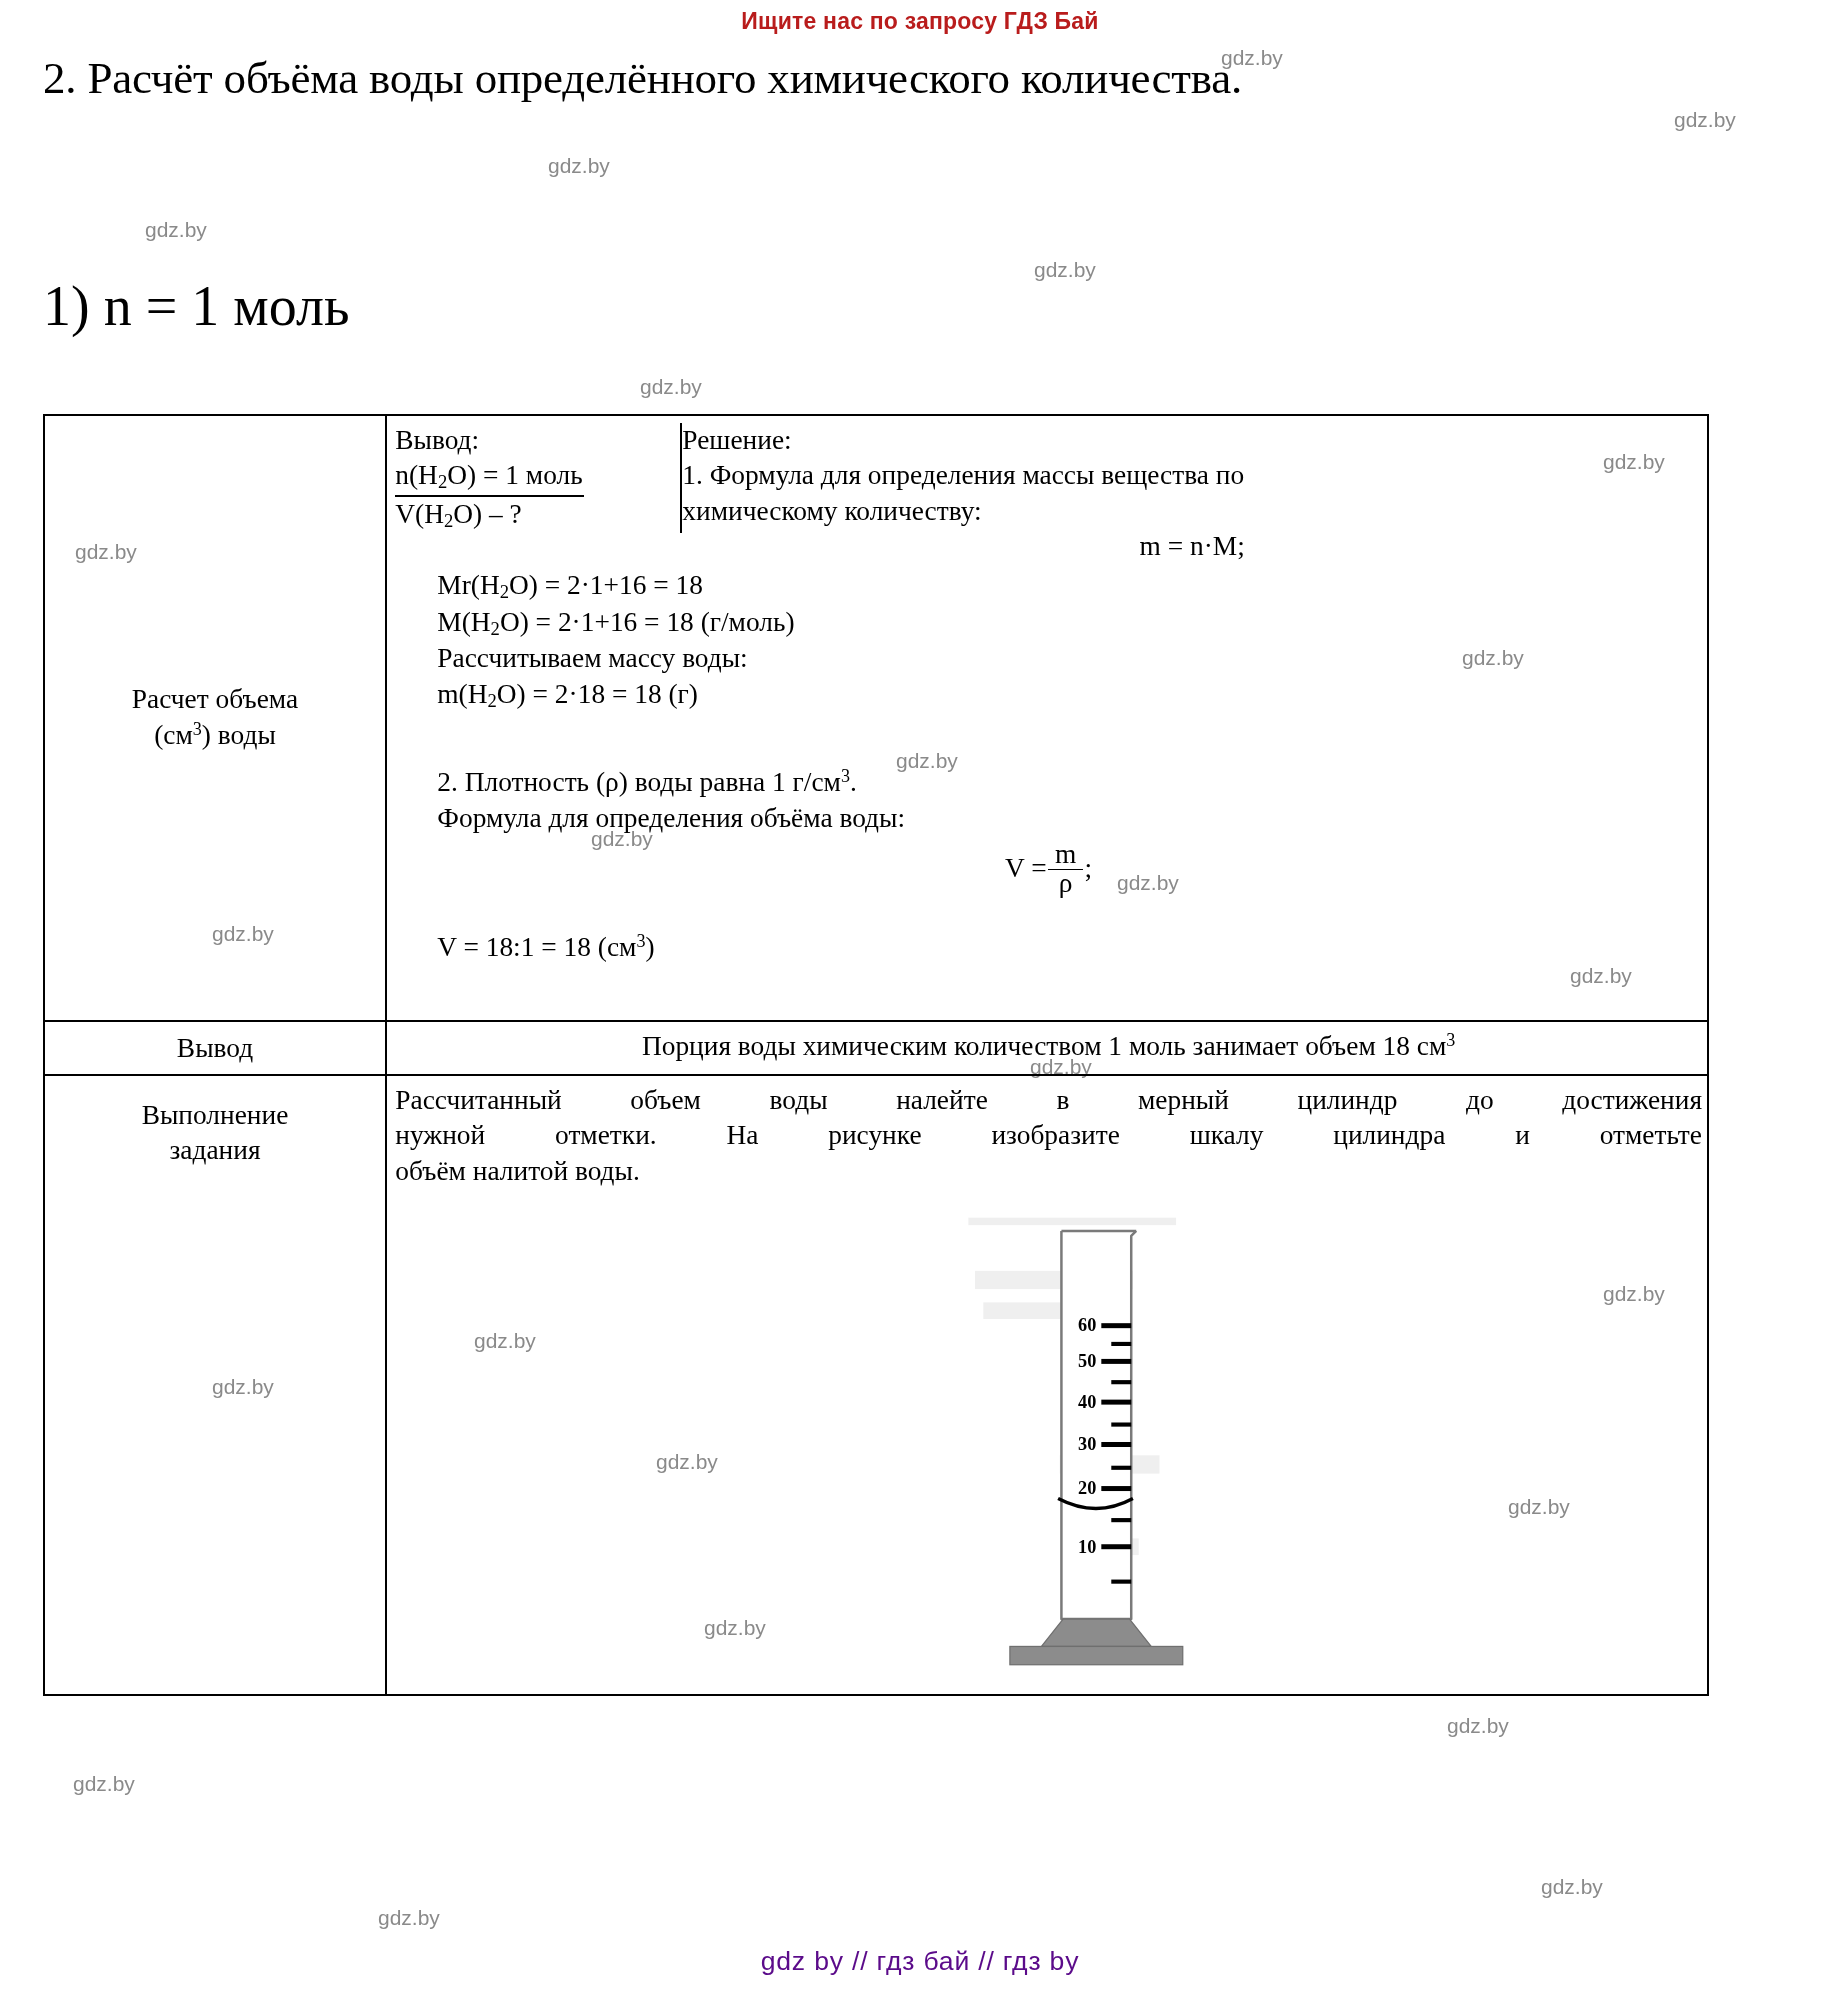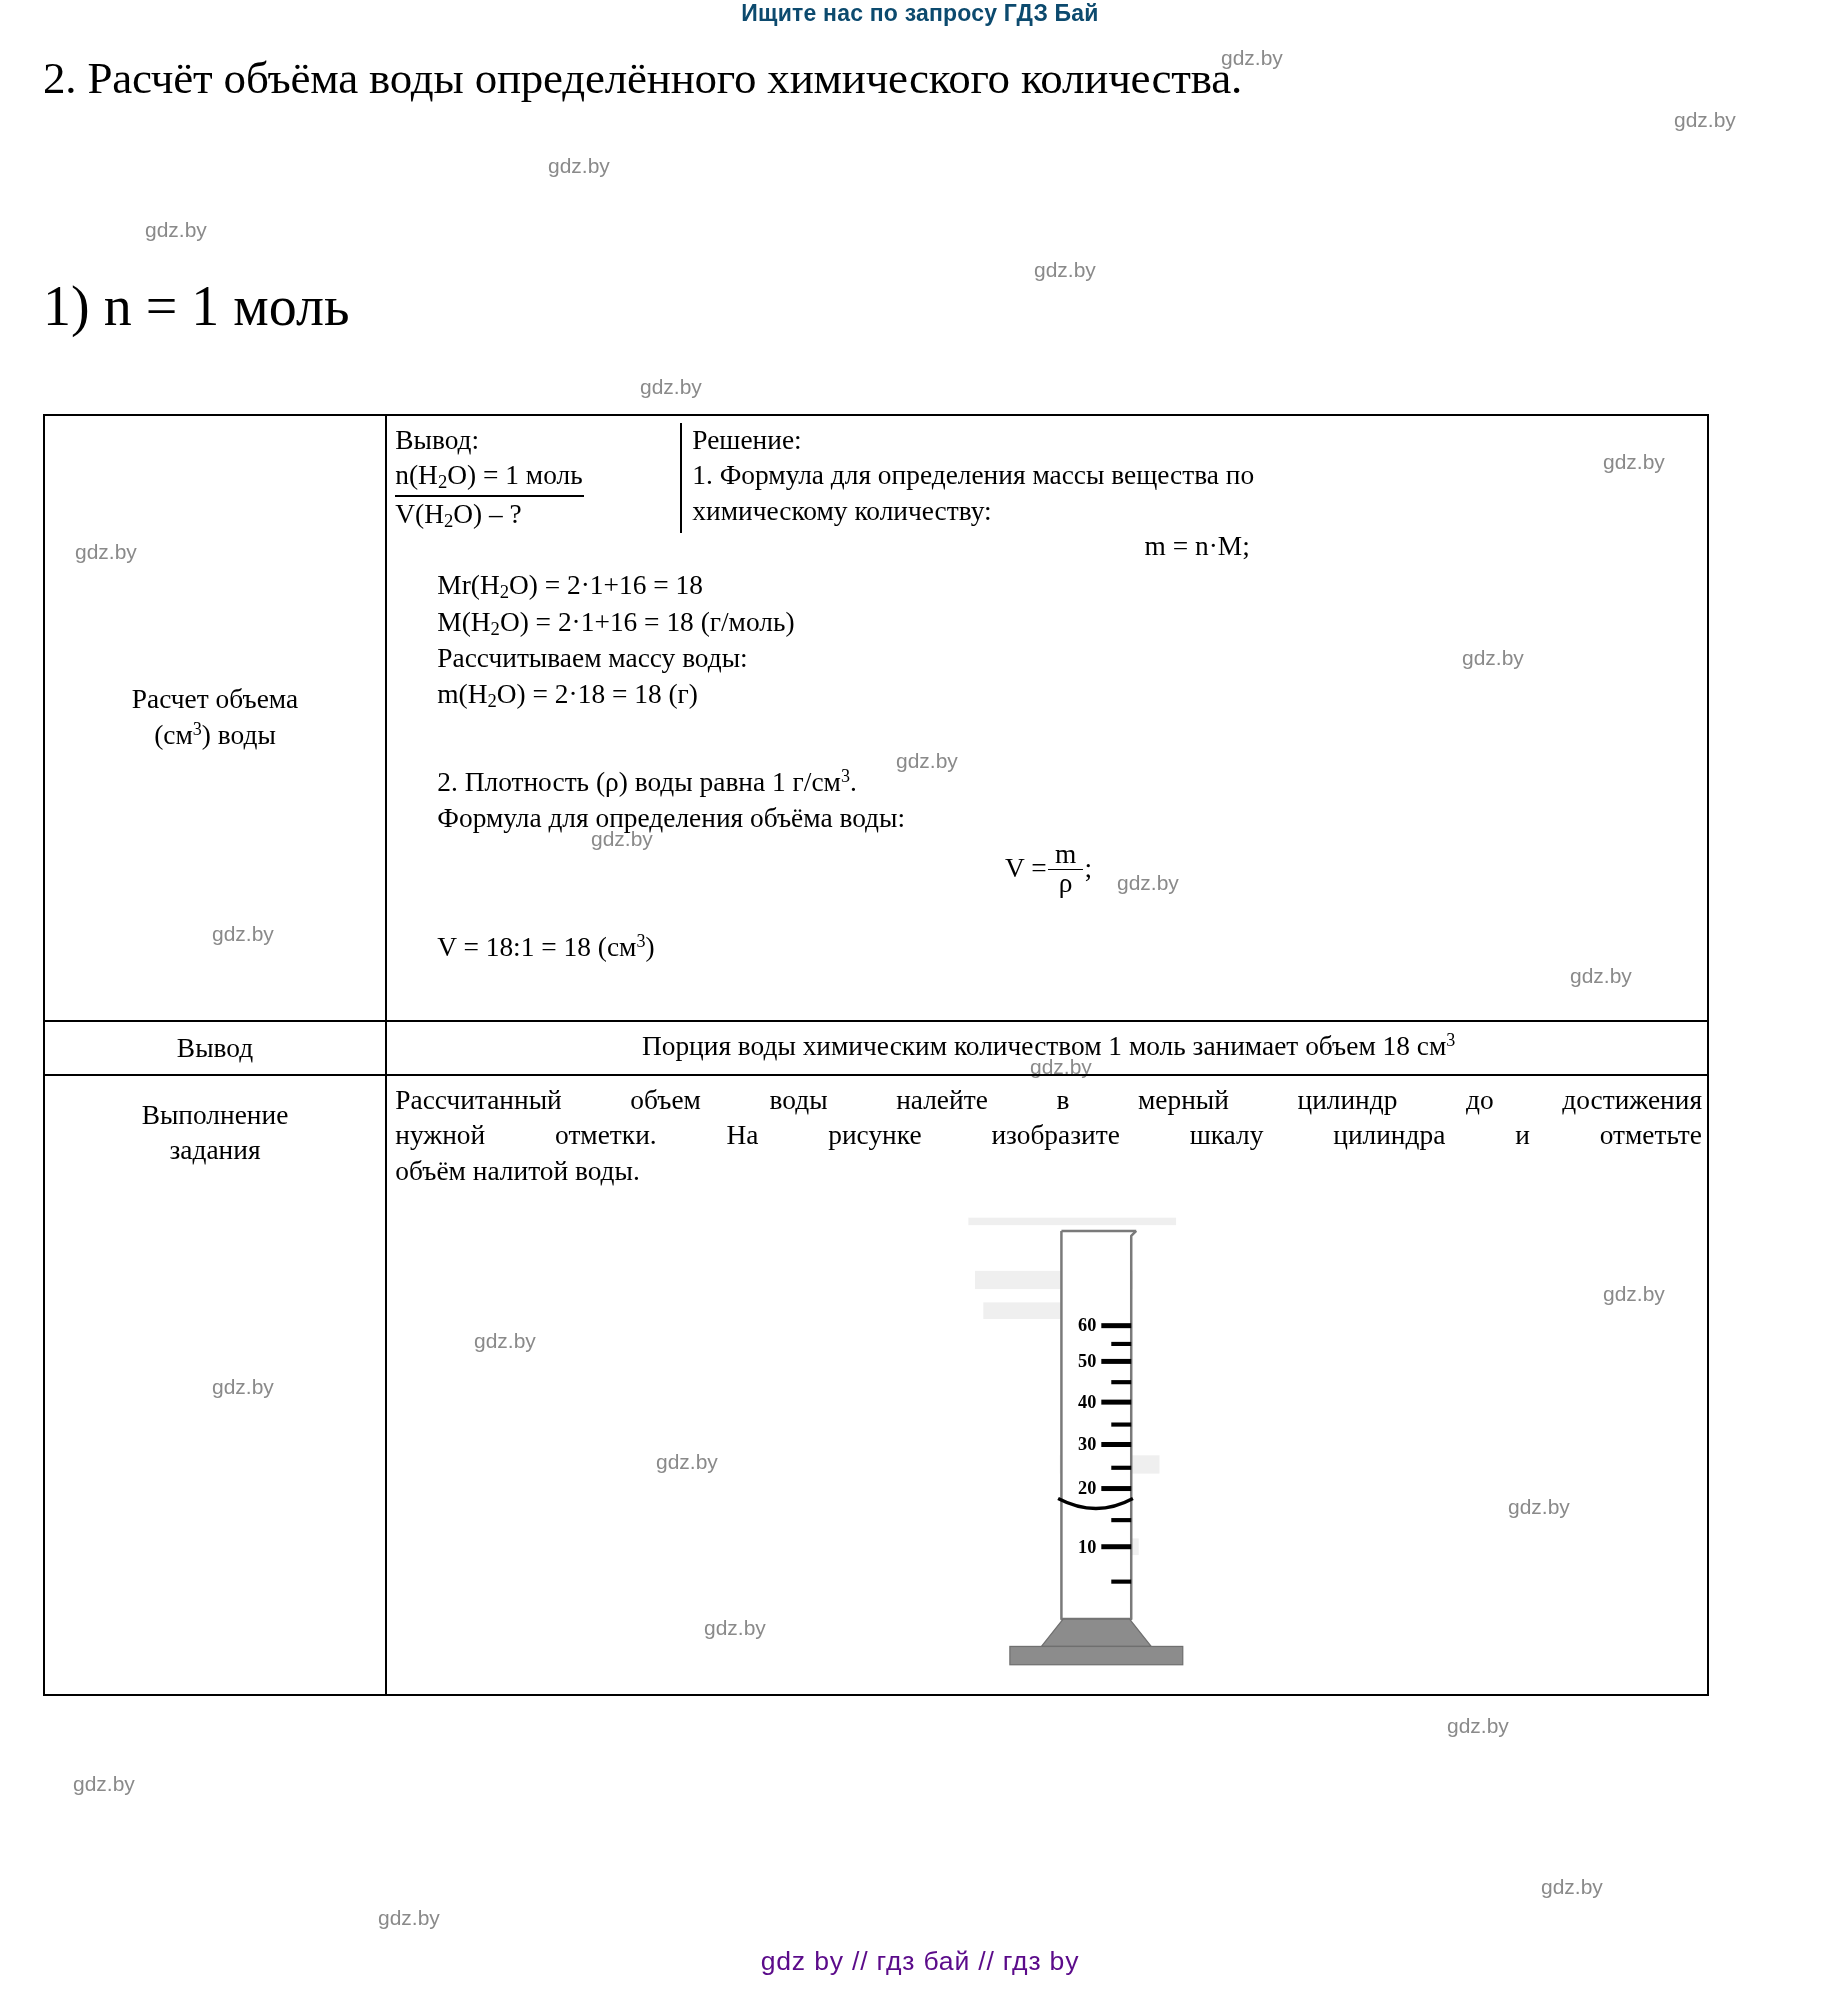--- a/index.html
+++ b/index.html
@@ -24,28 +24,28 @@
     color: #8a8a8a;
     white-space: nowrap;
     letter-spacing: 0px;
     user-select: none;
     pointer-events: none;
   }
 
   
   .top-banner {
     position: absolute;
-    top: 0px;
+    top: 8px;
     left: 0;
     width: 100%;
     text-align: center;
     font-family: "Liberation Sans", sans-serif;
     font-size: 23px;
     font-weight: bold;
-    color: #0c4a6e;
+    color: #b91c1c;
     letter-spacing: 0.2px;
   }
 
   
   .doc-title {
     position: absolute;
     left: 43px;
     top: 52px;
     width: 1396px;
     font-size: 45px;
@@ -112,21 +112,20 @@
     border-right: 2.5px solid #000;
     padding-right: 5px;
     box-sizing: border-box;
   }
   .given-line-under {
     border-bottom: 2.5px solid #000;
     display: inline-block;
     padding-right: 1.7px;
   }
   .solution-col {
-    padding-left: 10px;
     flex: 1 1 auto;
   }
   .center-line { text-align: center; }
 
   .rest-block { margin-top: 3.3px; }
   .rest-line { white-space: nowrap; margin-left: 42px; }
 
   sub { font-size: 0.68em; vertical-align: -0.22em; }
   sup { font-size: 0.66em; vertical-align: 0.50em; }
 

